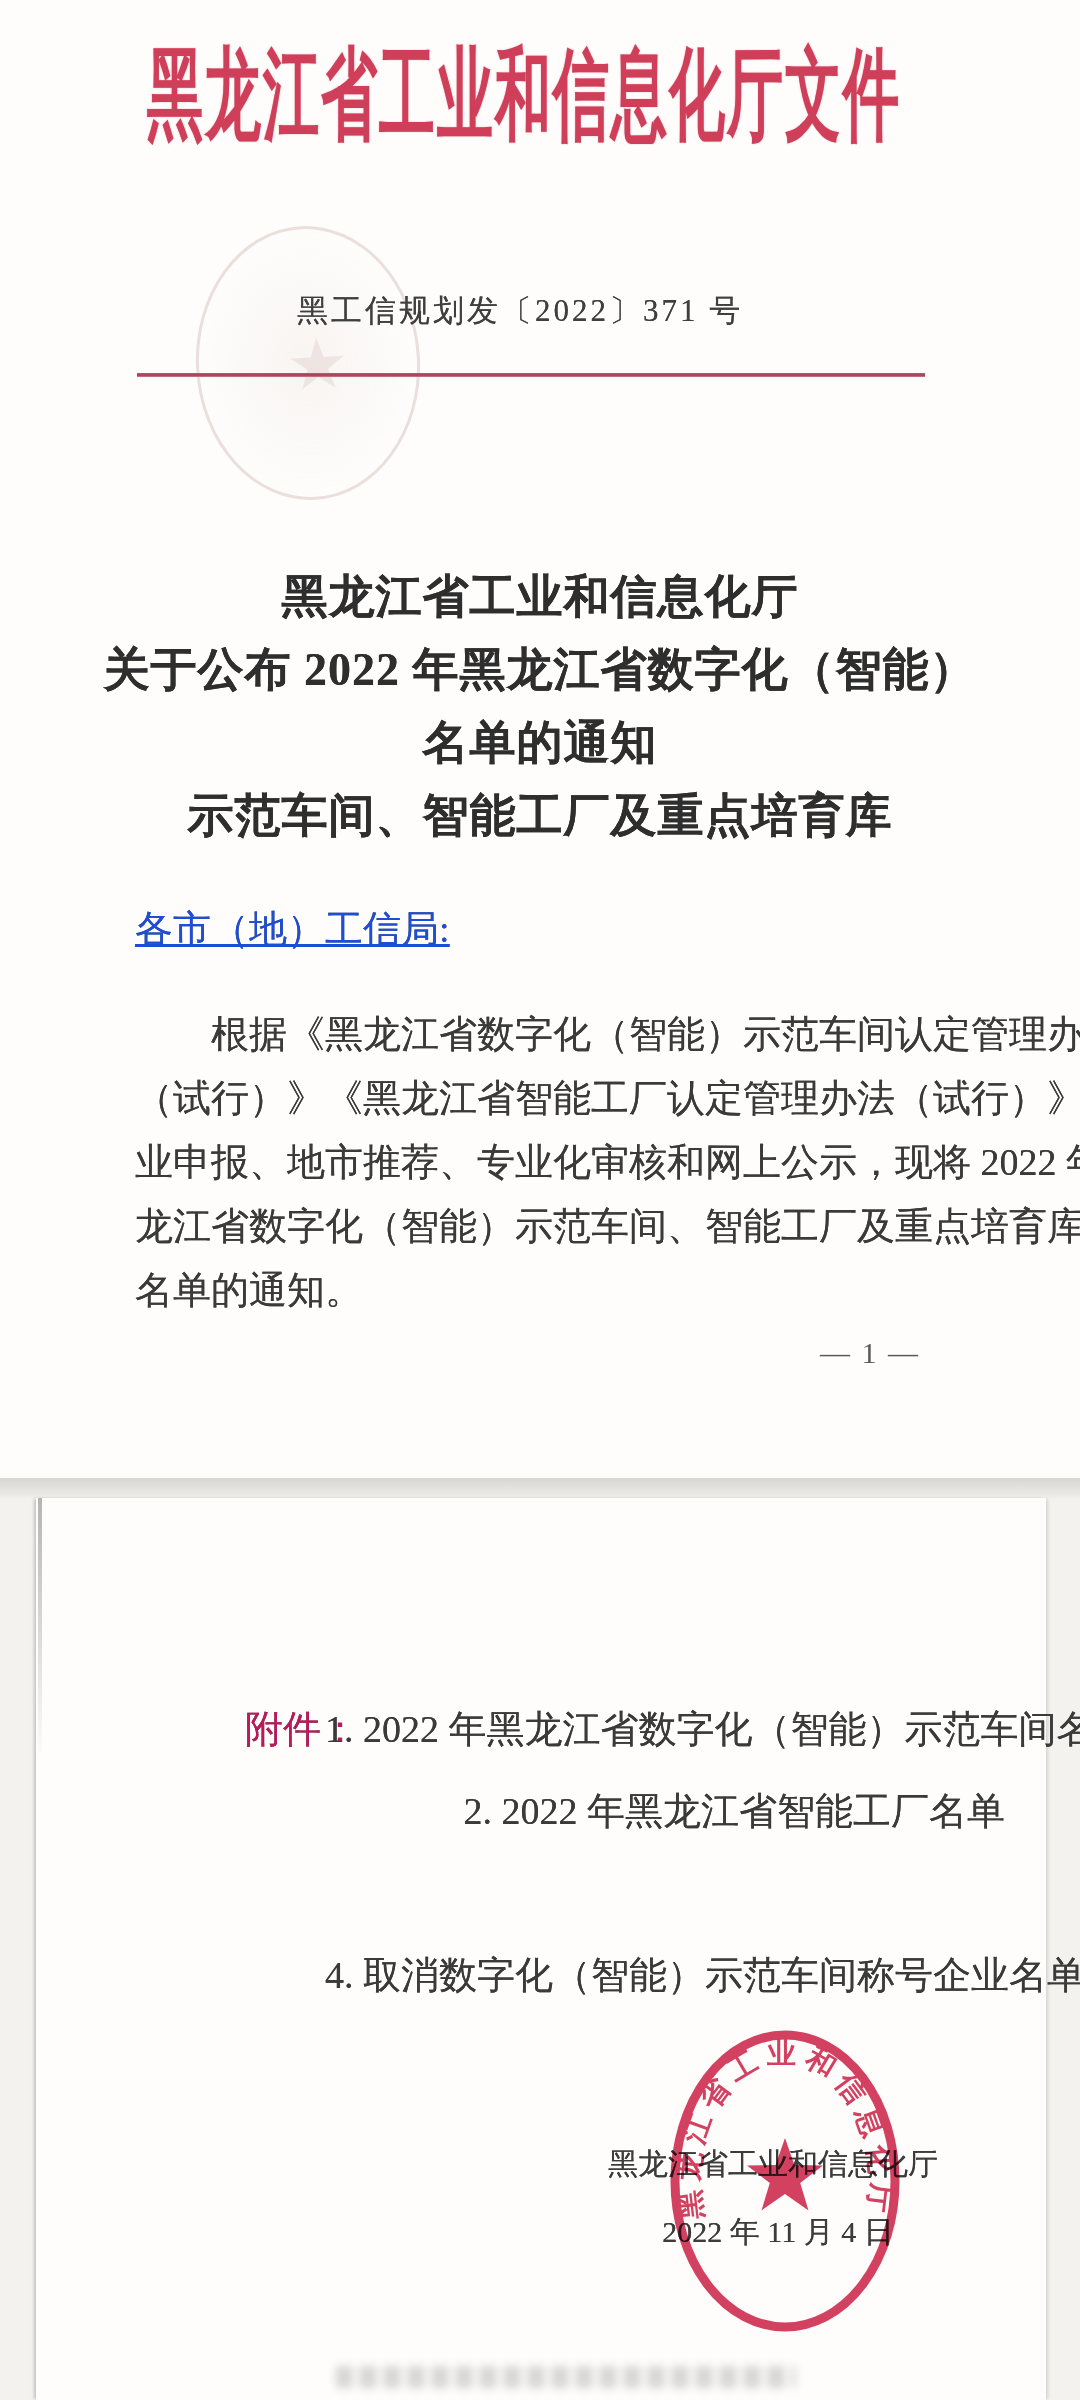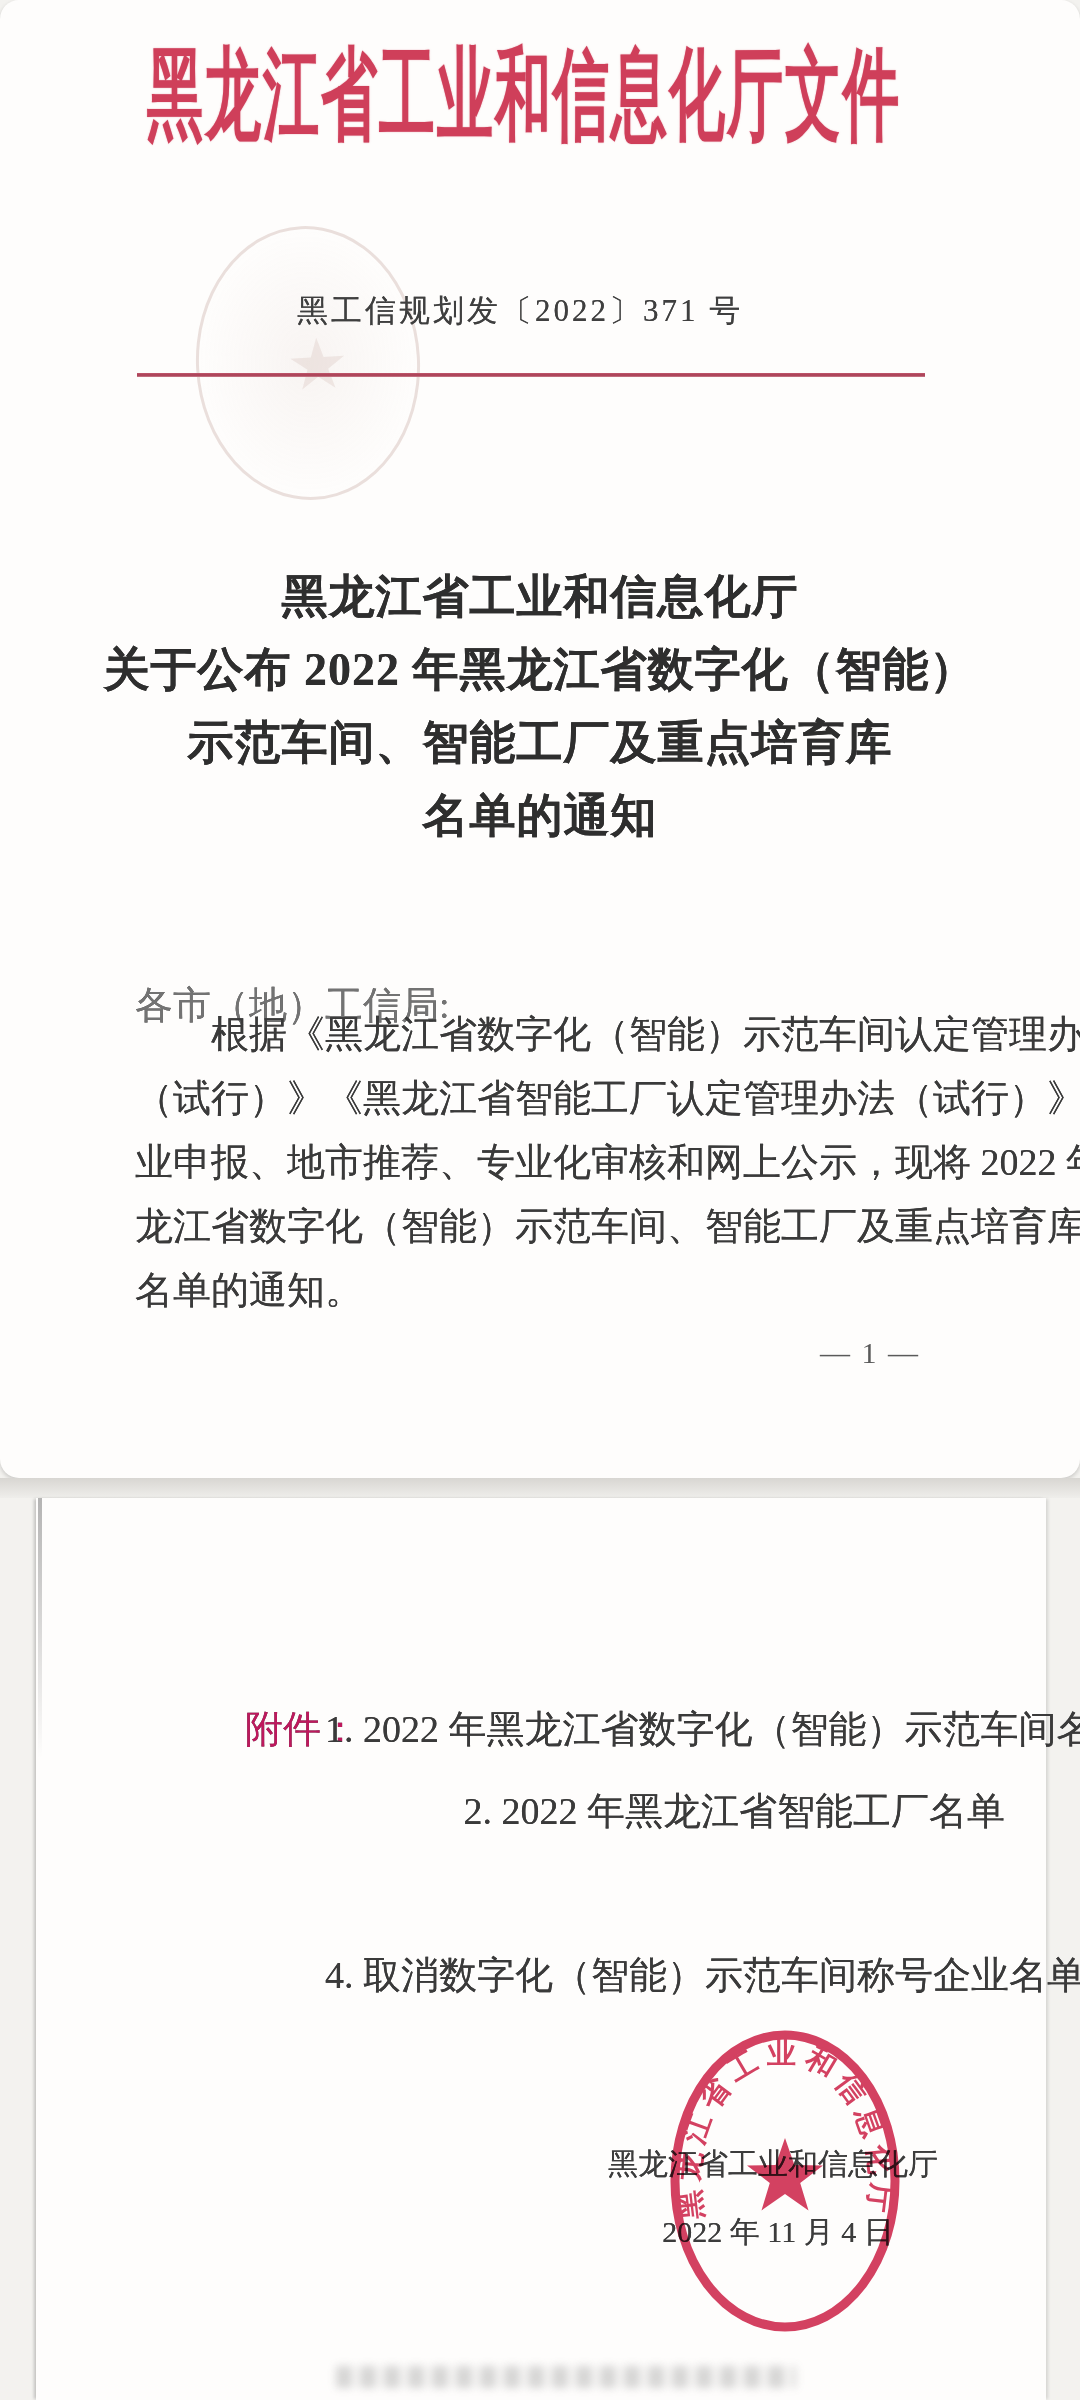--- a/index.html
+++ b/index.html
@@ -4,21 +4,21 @@
 <style>
   html,body{margin:0;padding:0;}
   body{
     width:1080px;height:2400px;
     background:#f3f2ef;
     font-family:"Liberation Serif","DejaVu Serif",serif;
     position:relative;overflow:hidden;
   }
   .page{position:absolute;background:#fefdfc;}
   #page1{left:0;top:0;width:1080px;height:1478px;
-         box-shadow:0 2px 4px rgba(0,0,0,0.18);border-radius:19px;}
+         box-shadow:0 2px 4px rgba(0,0,0,0.18);}
   #page-gap{position:absolute;left:0;top:1478px;width:1080px;height:20px;
             background:linear-gradient(#d8d6d2,#efeeeb);}
   #page2{left:36px;top:1498px;width:1010px;height:902px;
          box-shadow:-3px 0 3px -1px rgba(0,0,0,0.20), 3px 0 3px -1px rgba(0,0,0,0.12);}
 
   
   .masthead{
     position:absolute;left:0;top:16px;width:1080px;height:158px;
     line-height:158px;text-align:center;
     font-size:56px;font-weight:bold;letter-spacing:2px;
@@ -47,22 +47,22 @@
     position:absolute;left:137px;top:373px;width:788px;height:4px;
     background:linear-gradient(#c05a6e,#a83c52 55%,#c97f8d);
   }
   .doc-title{
     position:absolute;left:0;top:560px;width:1080px;
     text-align:center;font-size:46px;font-weight:bold;color:#2e2e2e;
     line-height:73px;letter-spacing:1px;
     text-shadow:0 0 0.6px #333;
   }
   .salutation{
-    position:absolute;left:135px;top:980px;
-    font-size:38px;color:#737373;text-shadow:0 0 0.5px #444;
+    position:absolute;left:135px;top:904px;
+    font-size:38px;color:#1d4ed8;text-shadow:0 0 0.5px #444;text-decoration:underline;
   }
   .body-block{
     position:absolute;left:135px;top:1002px;width:806px;
     font-size:38px;color:#3a3a3a;line-height:64px;
     text-shadow:0 0 0.5px #444;
   }
   .body-line{
     text-align:justify;text-align-last:justify;word-break:break-all;
     white-space:nowrap;height:64px;
   }
@@ -123,22 +123,22 @@
     <span class="ghost-star">★</span>
   </div>
 
   <div class="doc-number">黑工信规划发〔2022〕371 号</div>
 
   <div class="red-divider"></div>
 
   <div class="doc-title">
     <div>黑龙江省工业和信息化厅</div>
     <div>关于公布 2022 年黑龙江省数字化（智能）</div>
+    <div>名单的通知</div>
     <div>示范车间、智能工厂及重点培育库</div>
-    <div>名单的通知</div>
   </div>
 
   <div class="salutation">各市（地）工信局:</div>
 
   <div class="body-block">
     <div class="body-line first">根据《黑龙江省数字化（智能）示范车间认定管理办法</div>
     <div class="body-line">（试行）》《黑龙江省智能工厂认定管理办法（试行）》，经企</div>
     <div class="body-line">业申报、地市推荐、专业化审核和网上公示，现将 2022 年黑</div>
     <div class="body-line">龙江省数字化（智能）示范车间、智能工厂及重点培育库名</div>
     <div class="body-line last">名单的通知。</div>

